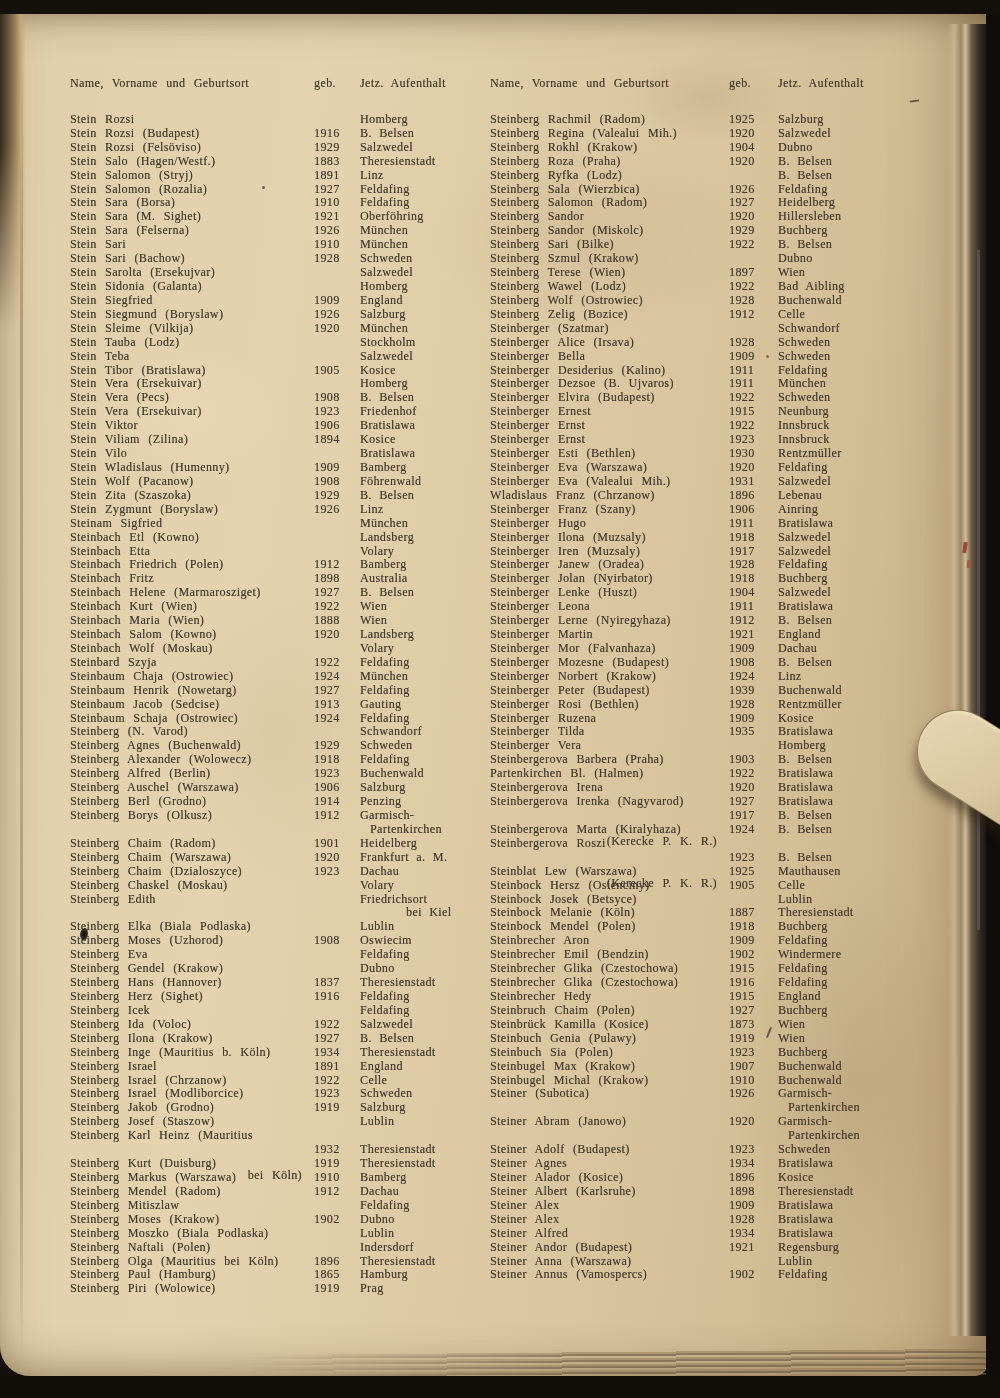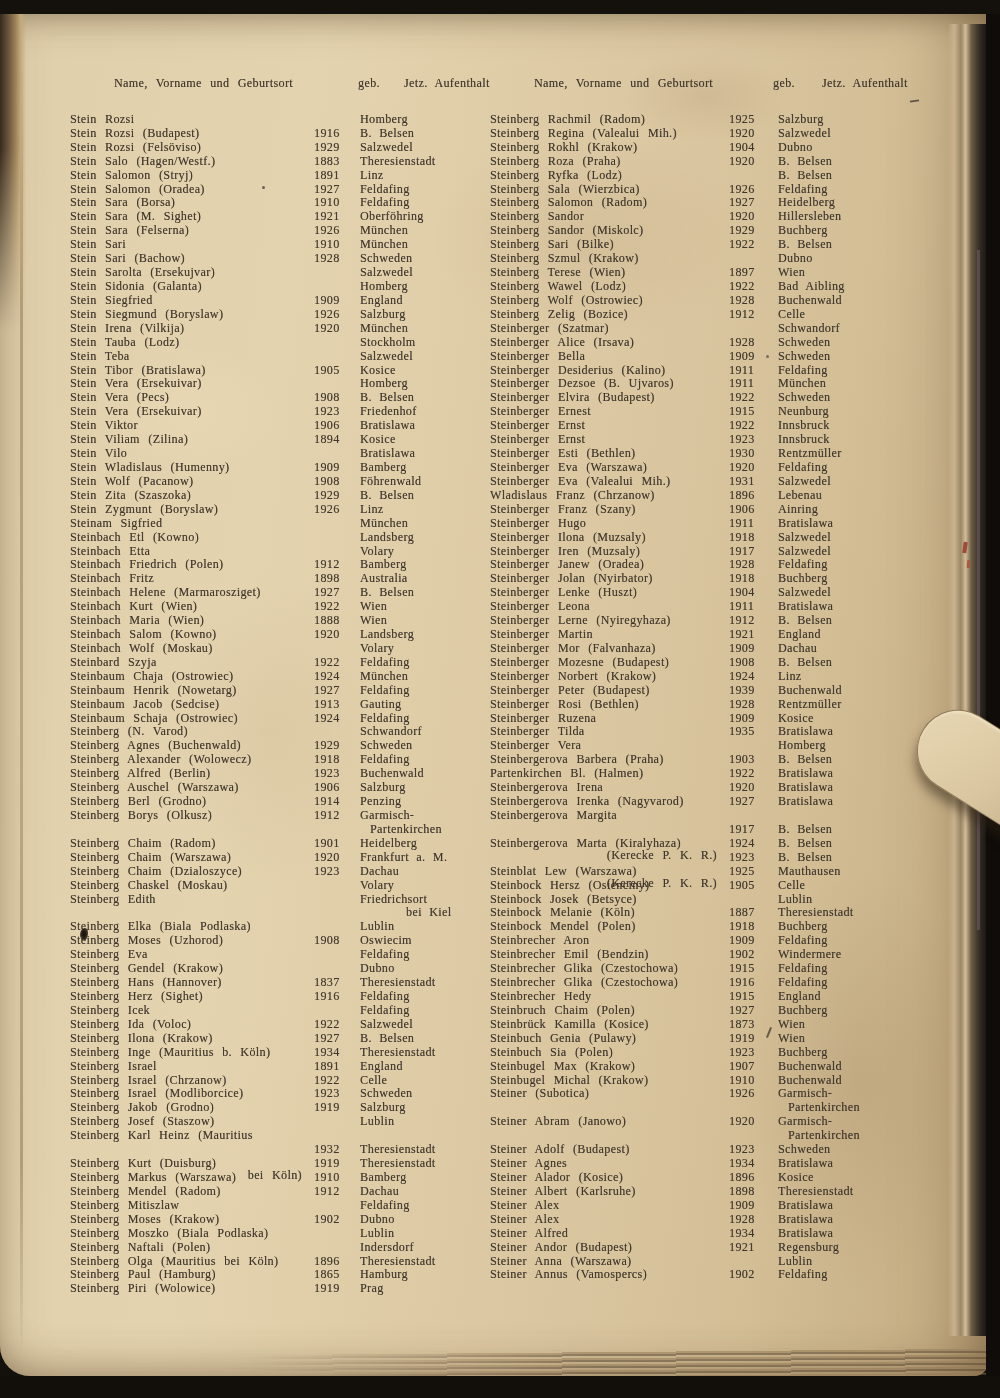--- a/index.html
+++ b/index.html
@@ -37,21 +37,21 @@
   .page-curl{position:absolute;left:915px;top:700px;width:165px;height:80px;z-index:6;
         border-radius:48px;transform:rotate(32deg);transform-origin:15% 60%;
         background:linear-gradient(120deg,#e7d7b3,#dac7a1 55%,#c2ac85);
         border:1px solid rgba(128,108,78,.85);
         box-shadow:4px 9px 11px rgba(48,36,20,.5),inset 0 2px 3px rgba(255,246,220,.5);}
   
   .col{position:absolute;top:0;color:rgba(58,50,40,.93);font-size:12px;
        text-shadow:.2px .2px .3px rgba(70,60,45,.55);}
   .col-left{left:70px;width:392px;}
   .col-right{left:490px;width:430px;}
-  .hdr{margin-top:65px;margin-left:44px;}
+  .hdr{margin-top:65px;}
   .rows{margin-top:22px;}
   .hdr,.row{display:flex;height:13.93px;line-height:13.93px;white-space:nowrap;}
   .c-name{flex:none;width:244px;letter-spacing:.4px;word-spacing:5px;box-sizing:border-box;}
   .col-right .c-name{width:239px;}
   .c-year{flex:none;width:46px;letter-spacing:.4px;}
   .col-right .c-year{width:49px;}
   .c-res{flex:1;letter-spacing:.4px;word-spacing:4px;}
   .nr{text-align:right;padding-right:12px;margin-top:26px;}
   .ri{padding-left:10px;}
   .ri2{padding-left:46px;}
@@ -105,21 +105,21 @@
             <span class="c-name">Stein Salo (Hagen/Westf.)</span>
             <span class="c-year">1883</span>
             <span class="c-res">Theresienstadt</span>
           </div>
           <div class="row">
             <span class="c-name">Stein Salomon (Stryj)</span>
             <span class="c-year">1891</span>
             <span class="c-res">Linz</span>
           </div>
           <div class="row">
-            <span class="c-name">Stein Salomon (Oradea)</span>
+            <span class="c-name">Stein Salomon (Rozalia)</span>
             <span class="c-year">1927</span>
             <span class="c-res">Feldafing</span>
           </div>
           <div class="row">
             <span class="c-name">Stein Sara (Borsa)</span>
             <span class="c-year">1910</span>
             <span class="c-res">Feldafing</span>
           </div>
           <div class="row">
             <span class="c-name">Stein Sara (M. Sighet)</span>
@@ -155,21 +155,21 @@
             <span class="c-name">Stein Siegfried</span>
             <span class="c-year">1909</span>
             <span class="c-res">England</span>
           </div>
           <div class="row">
             <span class="c-name">Stein Siegmund (Boryslaw)</span>
             <span class="c-year">1926</span>
             <span class="c-res">Salzburg</span>
           </div>
           <div class="row">
-            <span class="c-name">Stein Irena (Vilkija)</span>
+            <span class="c-name">Stein Sleime (Vilkija)</span>
             <span class="c-year">1920</span>
             <span class="c-res">München</span>
           </div>
           <div class="row">
             <span class="c-name">Stein Tauba (Lodz)</span>
             <span class="c-year"></span>
             <span class="c-res">Stockholm</span>
           </div>
           <div class="row">
             <span class="c-name">Stein Teba</span>
@@ -765,33 +765,33 @@
             <span class="c-name">Steinbergerova Irena</span>
             <span class="c-year">1920</span>
             <span class="c-res">Bratislawa</span>
           </div>
           <div class="row">
             <span class="c-name">Steinbergerova Irenka (Nagyvarod)</span>
             <span class="c-year">1927</span>
             <span class="c-res">Bratislawa</span>
           </div>
           <div class="row">
-            <span class="c-name">Steinbergerova Margita</span>
-            <span class="c-year"></span>
-            <span class="c-res"></span>
-          </div>
-          <div class="row">
             <span class="c-name nr">(Kerecke P. K. R.)</span>
             <span class="c-year">1917</span>
             <span class="c-res">B. Belsen</span>
           </div>
           <div class="row">
             <span class="c-name">Steinbergerova Marta (Kiralyhaza)</span>
             <span class="c-year">1924</span>
             <span class="c-res">B. Belsen</span>
+          </div>
+          <div class="row">
+            <span class="c-name">Steinbergerova Roszi</span>
+            <span class="c-year"></span>
+            <span class="c-res"></span>
           </div>
           <div class="row">
             <span class="c-name nr">(Kerecke P. K. R.)</span>
             <span class="c-year">1923</span>
             <span class="c-res">B. Belsen</span>
           </div>
           <div class="row">
             <span class="c-name">Steinblat Lew (Warszawa)</span>
             <span class="c-year">1925</span>
             <span class="c-res">Mauthausen</span>

